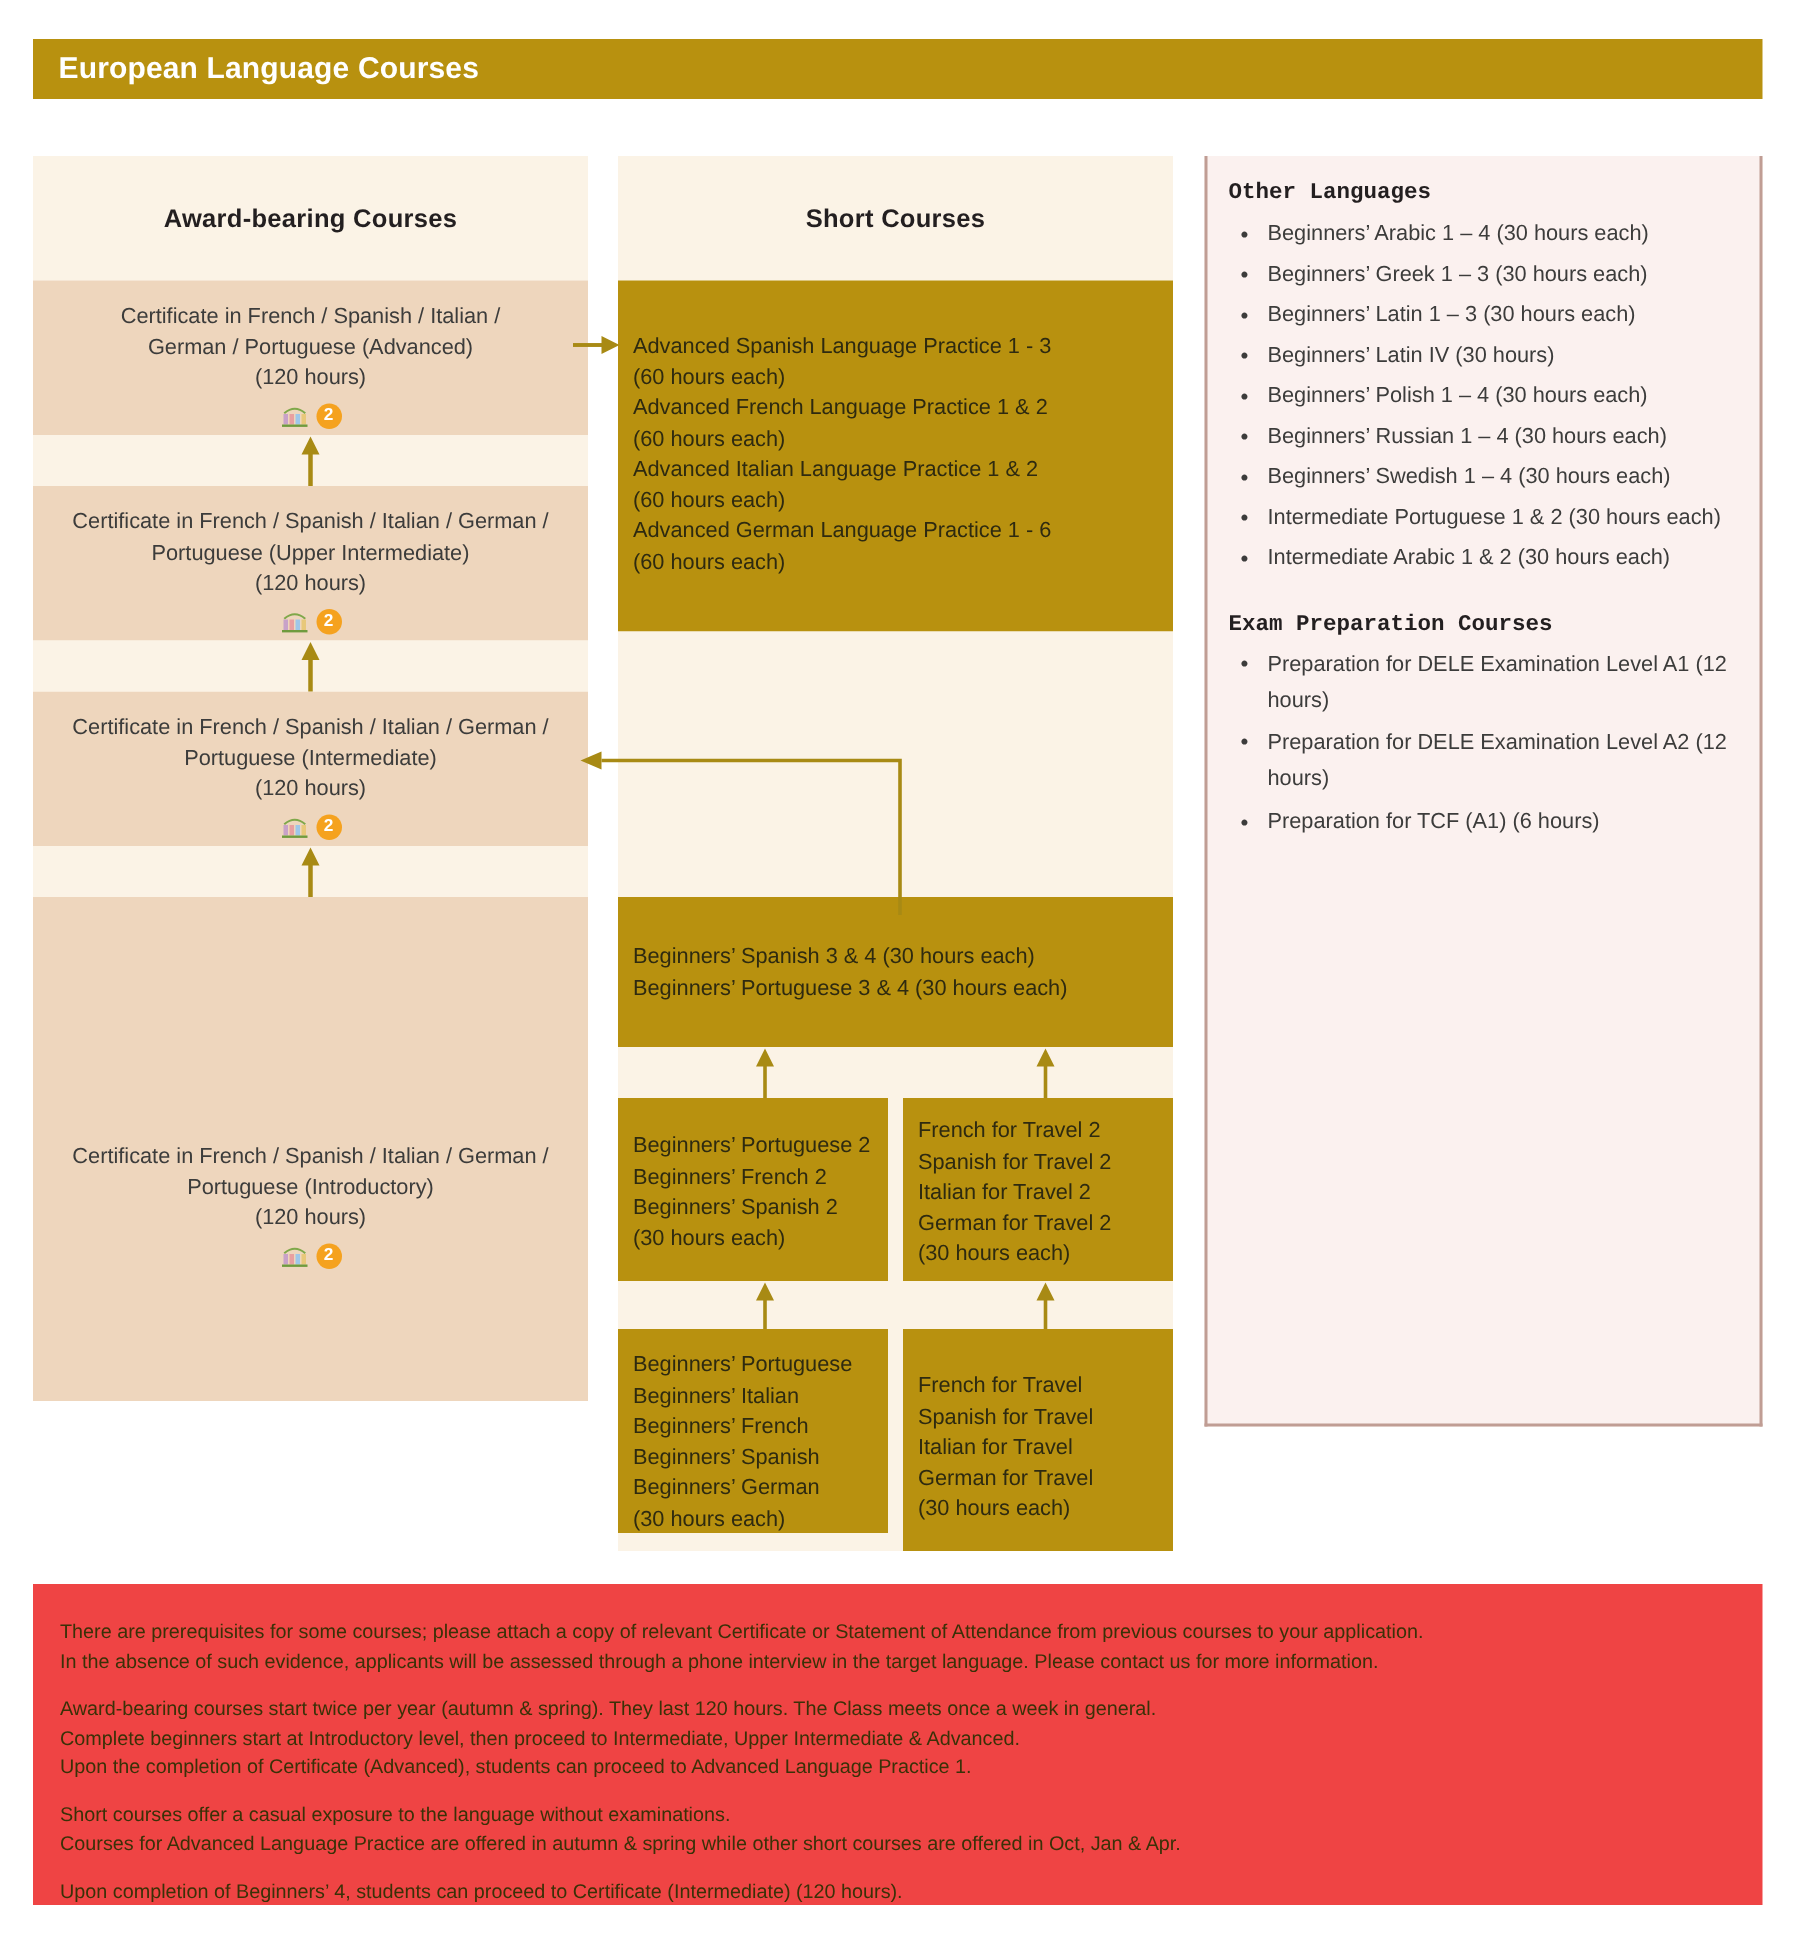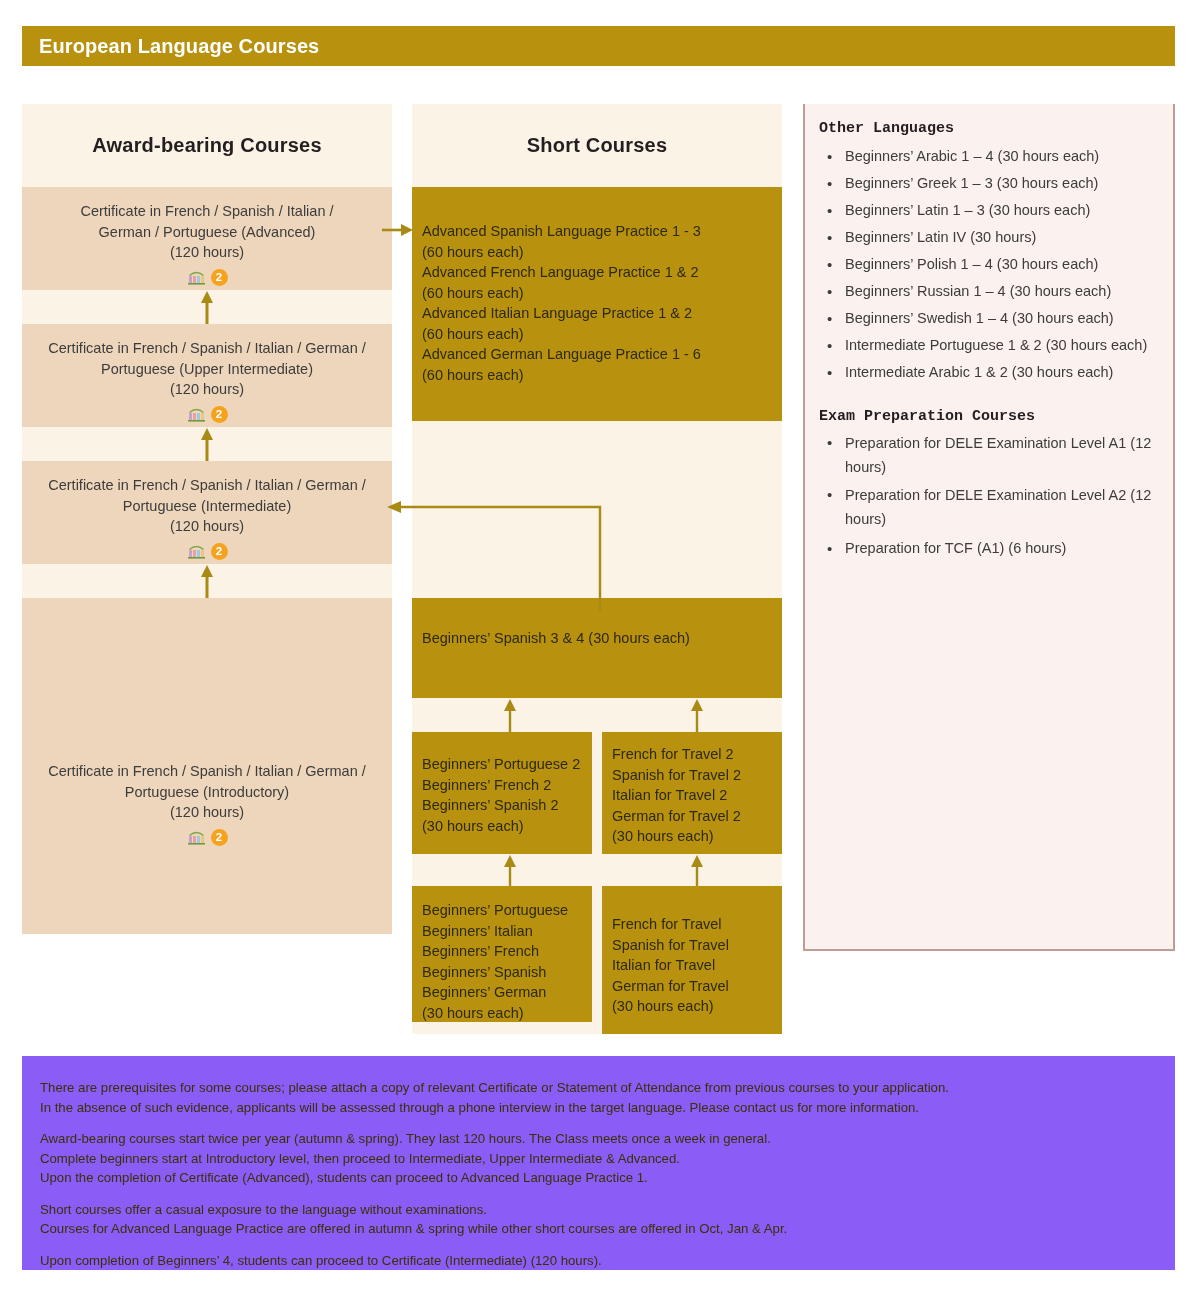--- a/index.html
+++ b/index.html
@@ -29,21 +29,21 @@
   }
 
   
   .column { position: absolute; top: 104px; }
   #col-award  { left: 22px;  width: 370px; }
   #col-short  { left: 412px; width: 370px; }
   #col-other  { left: 803px; width: 372px; }
 
   .col-head {
     text-align: center;
-    font-size: 20px;
+    font-size: 17px;
     font-weight: bold;
     color: #231f20;
     letter-spacing: .2px;
   }
   #col-award .col-head, #col-short .col-head {
     background: #fbf3e6;
     height: 83px;
     line-height: 83px;
   }
   #col-other .col-head {
@@ -138,21 +138,21 @@
   .arrow-svg { display: block; overflow: visible; }
 
   #right-arrow { position: absolute; left: 382px; top: 223px; }
   #elbow-arrow { position: absolute; left: 385px; top: 498px; }
 
   
   #footer {
     position: absolute;
     left: 22px; top: 1056px;
     width: 1153px; height: 214px;
-    background: #8b5cf6;
+    background: #ef4444;
     padding: 22px 18px 0 18px;
   }
   #footer p {
     color: #3a3107;
     font-size: 13.2px;
     line-height: 19.5px;
   }
   #footer .para-gap { margin-top: 12px; }
 </style>
 </head>
@@ -284,20 +284,21 @@
       <div>Advanced Italian Language Practice 1 &amp; 2</div>
       <div>(60 hours each)</div>
       <div>Advanced German Language Practice 1 - 6</div>
       <div>(60 hours each)</div>
     </div>
 
     <div class="short-gap" style="height:177px"></div>
 
     <div class="gold-box" style="height:100px; padding-top:30px">
       <div>Beginners’ Spanish 3 &amp; 4  (30 hours each)</div>
+      <div>Beginners’ Portuguese 3 &amp; 4  (30 hours each)</div>
     </div>
 
     <div class="short-gap" style="height:34px">
       <span class="arrow-up" style="left:98px">
         <svg width="14" height="34" viewBox="0 0 14 34" class="arrow-svg">
           <path d="M7 34 L7 11" stroke="#a88a14" stroke-width="2.4" fill="none"></path>
           <path d="M7 1 L13 13 L1 13 Z" fill="#a88a14"></path>
         </svg>
       </span>
       <span class="arrow-up" style="left:285px">

